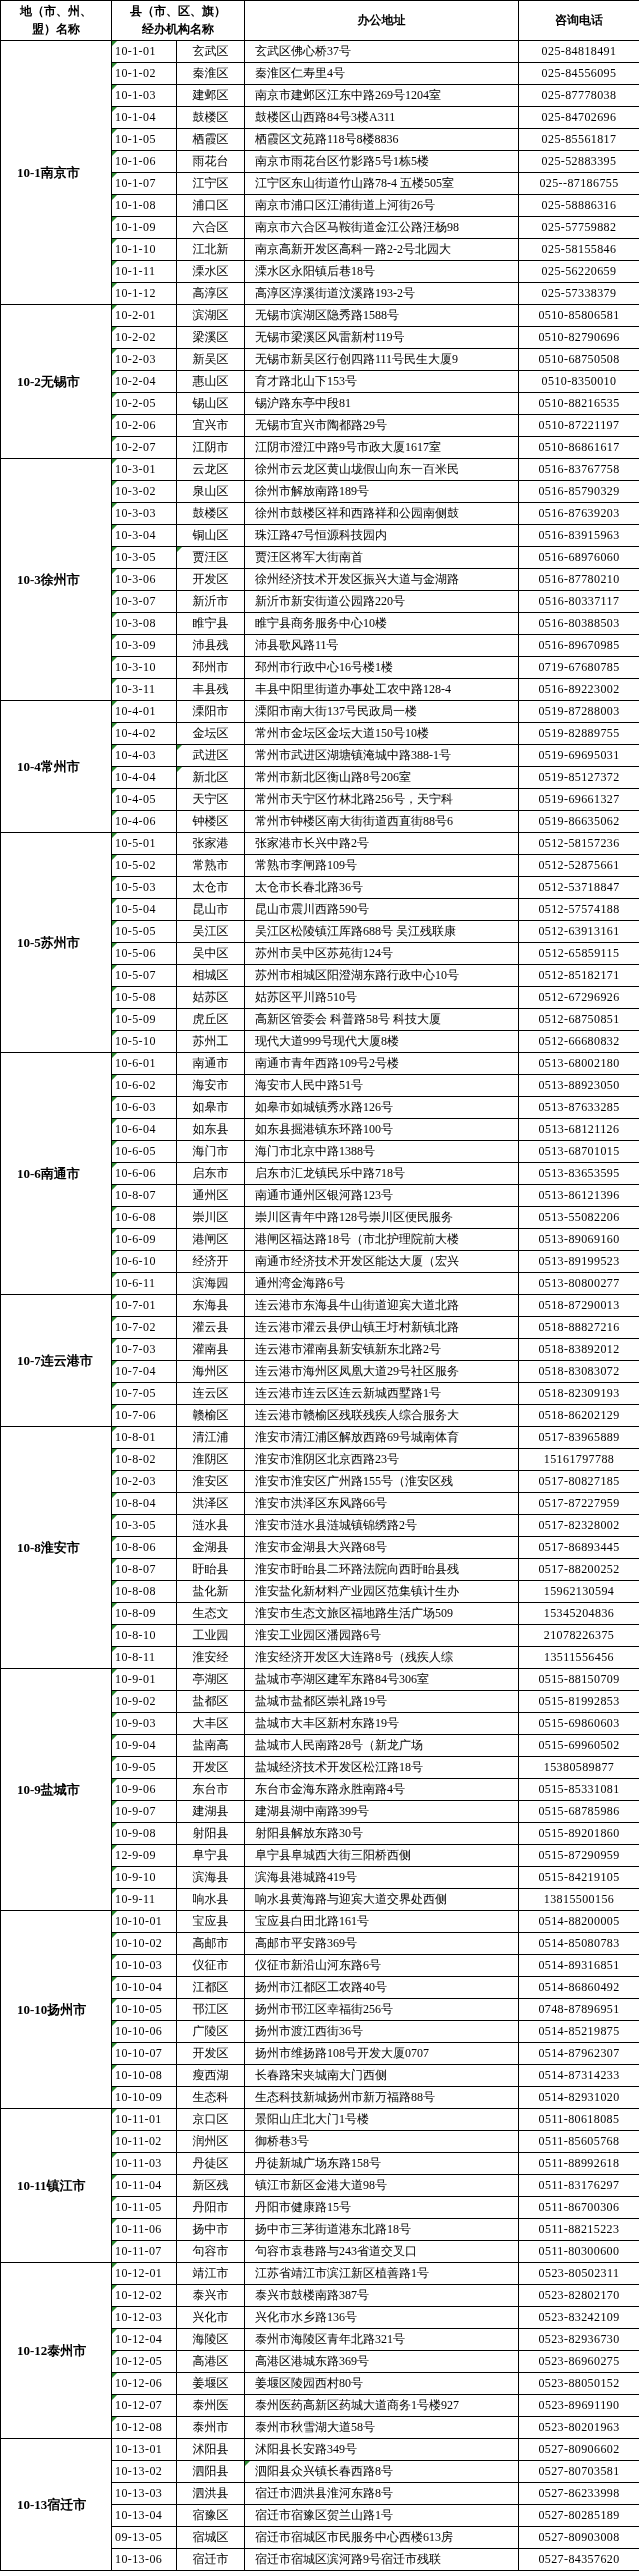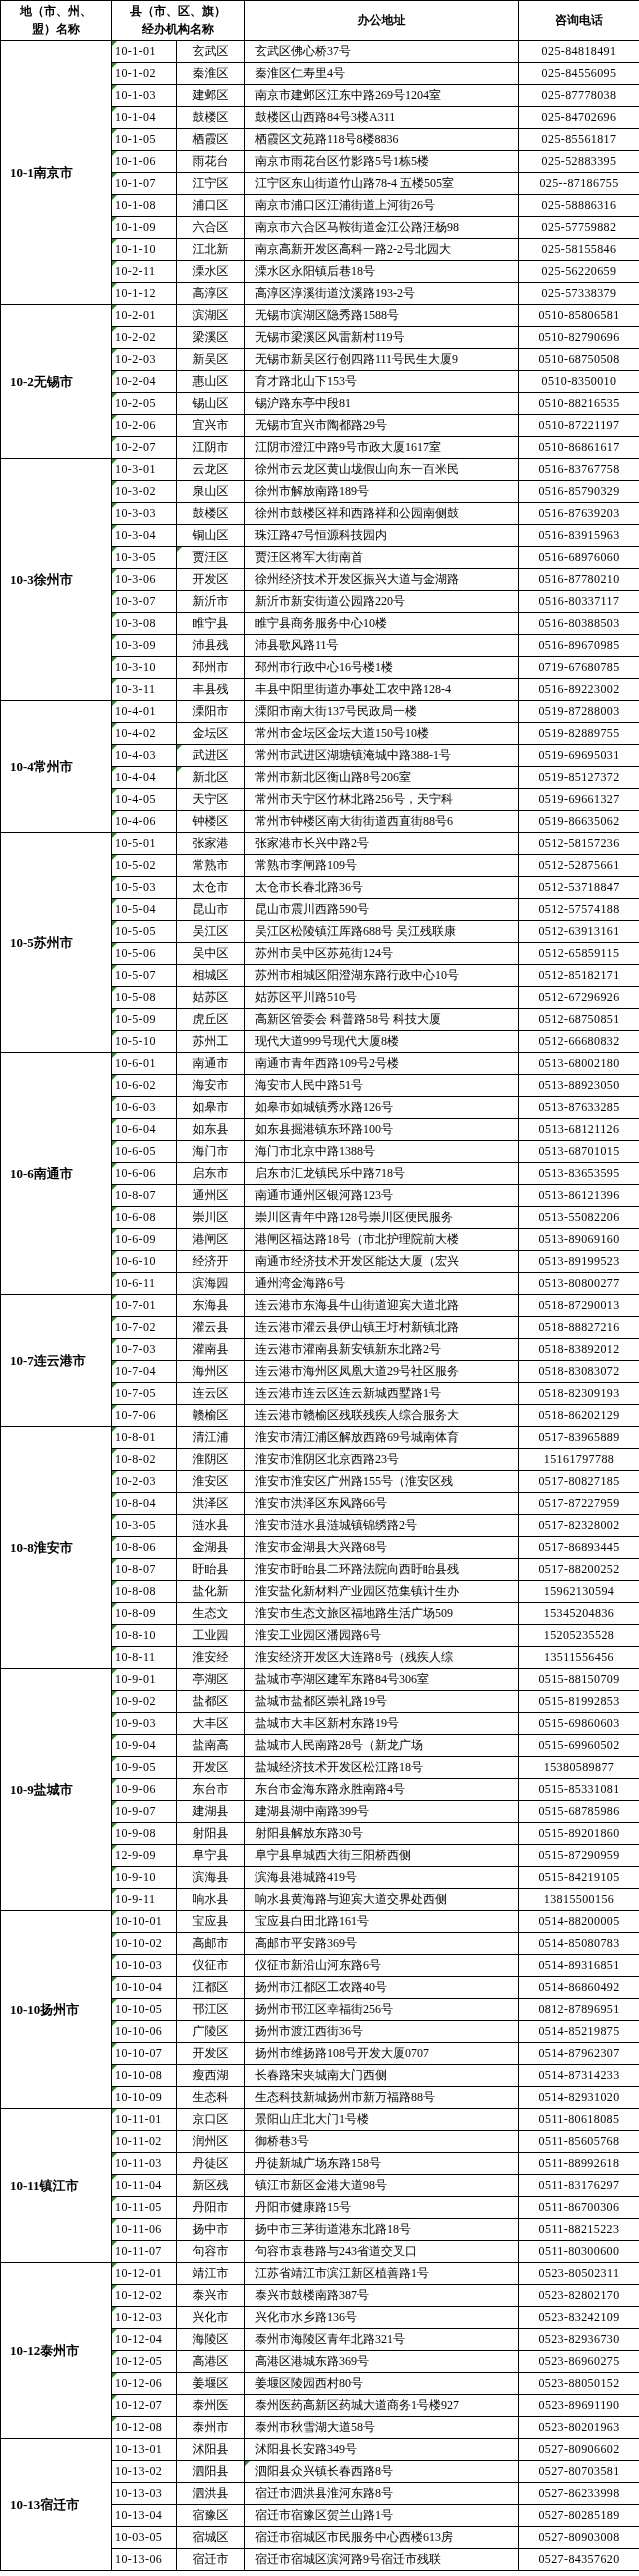--- a/index.html
+++ b/index.html
@@ -8,21 +8,21 @@
   table{border-collapse:collapse;table-layout:fixed;width:640px;}
   col.c-pref{width:111px}
   col.c-code{width:65px}
   col.c-name{width:68px}
   col.c-addr{width:274px}
   col.c-phone{width:121px}
   th,td{border:0.8px solid #000;overflow:hidden;white-space:nowrap;box-sizing:border-box;position:relative;}
   th{height:40px;font-size:12px;font-weight:bold;text-align:center;vertical-align:middle;line-height:1.45;background:#fff;}
   th .hl{display:block;}
   td{height:22px;font-size:12px;vertical-align:middle;background:#fff;}
-  td.pref{font-size:13px;font-weight:bold;text-align:left;padding-left:9px;vertical-align:middle;}
+  td.pref{font-size:13px;font-weight:bold;text-align:left;padding-left:16px;vertical-align:middle;}
   td.code{text-align:left;padding-left:3px;letter-spacing:0.4px;}
   td.name{text-align:center;}
   td.addr{text-align:left;padding-left:10px;}
   td.phone{text-align:center;letter-spacing:0.4px;}
   td.tri::before{content:"";position:absolute;top:0;left:0;width:0;height:0;
     border-top:5.3px solid #2e8b32;border-right:5.3px solid transparent;}
 </style>
 </head>
 <body>
 
@@ -105,21 +105,21 @@
           <td class="addr">南京市六合区马鞍街道金江公路汪杨98</td>
           <td class="phone">025-57759882</td>
         </tr>
         <tr>
           <td class="code tri">10-1-10</td>
           <td class="name">江北新</td>
           <td class="addr">南京高新开发区高科一路2-2号北园大</td>
           <td class="phone">025-58155846</td>
         </tr>
         <tr>
-          <td class="code tri">10-2-11</td>
+          <td class="code tri">10-1-11</td>
           <td class="name">溧水区</td>
           <td class="addr">溧水区永阳镇后巷18号</td>
           <td class="phone">025-56220659</td>
         </tr>
         <tr>
           <td class="code tri">10-1-12</td>
           <td class="name">高淳区</td>
           <td class="addr">高淳区淳溪街道汶溪路193-2号</td>
           <td class="phone">025-57338379</td>
         </tr>
@@ -487,21 +487,21 @@
         <tr>
           <td class="code tri">10-8-09</td>
           <td class="name">生态文</td>
           <td class="addr">淮安市生态文旅区福地路生活广场509</td>
           <td class="phone">15345204836</td>
         </tr>
         <tr>
           <td class="code tri">10-8-10</td>
           <td class="name">工业园</td>
           <td class="addr">淮安工业园区潘园路6号</td>
-          <td class="phone">15205235528</td>
+          <td class="phone">21078226375</td>
         </tr>
         <tr>
           <td class="code tri">10-8-11</td>
           <td class="name">淮安经</td>
           <td class="addr">淮安经济开发区大连路8号（残疾人综</td>
           <td class="phone">13511556456</td>
         </tr>
         <tr>
           <td class="pref" rowspan="11">10-9盐城市</td>
           <td class="code tri">10-9-01</td>
@@ -591,21 +591,21 @@
         <tr>
           <td class="code tri">10-10-04</td>
           <td class="name">江都区</td>
           <td class="addr">扬州市江都区工农路40号</td>
           <td class="phone">0514-86860492</td>
         </tr>
         <tr>
           <td class="code tri">10-10-05</td>
           <td class="name">邗江区</td>
           <td class="addr">扬州市邗江区幸福街256号</td>
-          <td class="phone">0812-87896951</td>
+          <td class="phone">0748-87896951</td>
         </tr>
         <tr>
           <td class="code tri">10-10-06</td>
           <td class="name">广陵区</td>
           <td class="addr">扬州市渡江西街36号</td>
           <td class="phone">0514-85219875</td>
         </tr>
         <tr>
           <td class="code tri">10-10-07</td>
           <td class="name">开发区</td>
@@ -735,21 +735,21 @@
           <td class="addr">宿迁市泗洪县淮河东路8号</td>
           <td class="phone">0527-86233998</td>
         </tr>
         <tr>
           <td class="code">10-13-04</td>
           <td class="name">宿豫区</td>
           <td class="addr">宿迁市宿豫区贺兰山路1号</td>
           <td class="phone">0527-80285189</td>
         </tr>
         <tr>
-          <td class="code">10-03-05</td>
+          <td class="code">09-13-05</td>
           <td class="name">宿城区</td>
           <td class="addr">宿迁市宿城区市民服务中心西楼613房</td>
           <td class="phone">0527-80903008</td>
         </tr>
         <tr>
           <td class="code">10-13-06</td>
           <td class="name">宿迁市</td>
           <td class="addr">宿迁市宿城区滨河路9号宿迁市残联</td>
           <td class="phone">0527-84357620</td>
         </tr>

